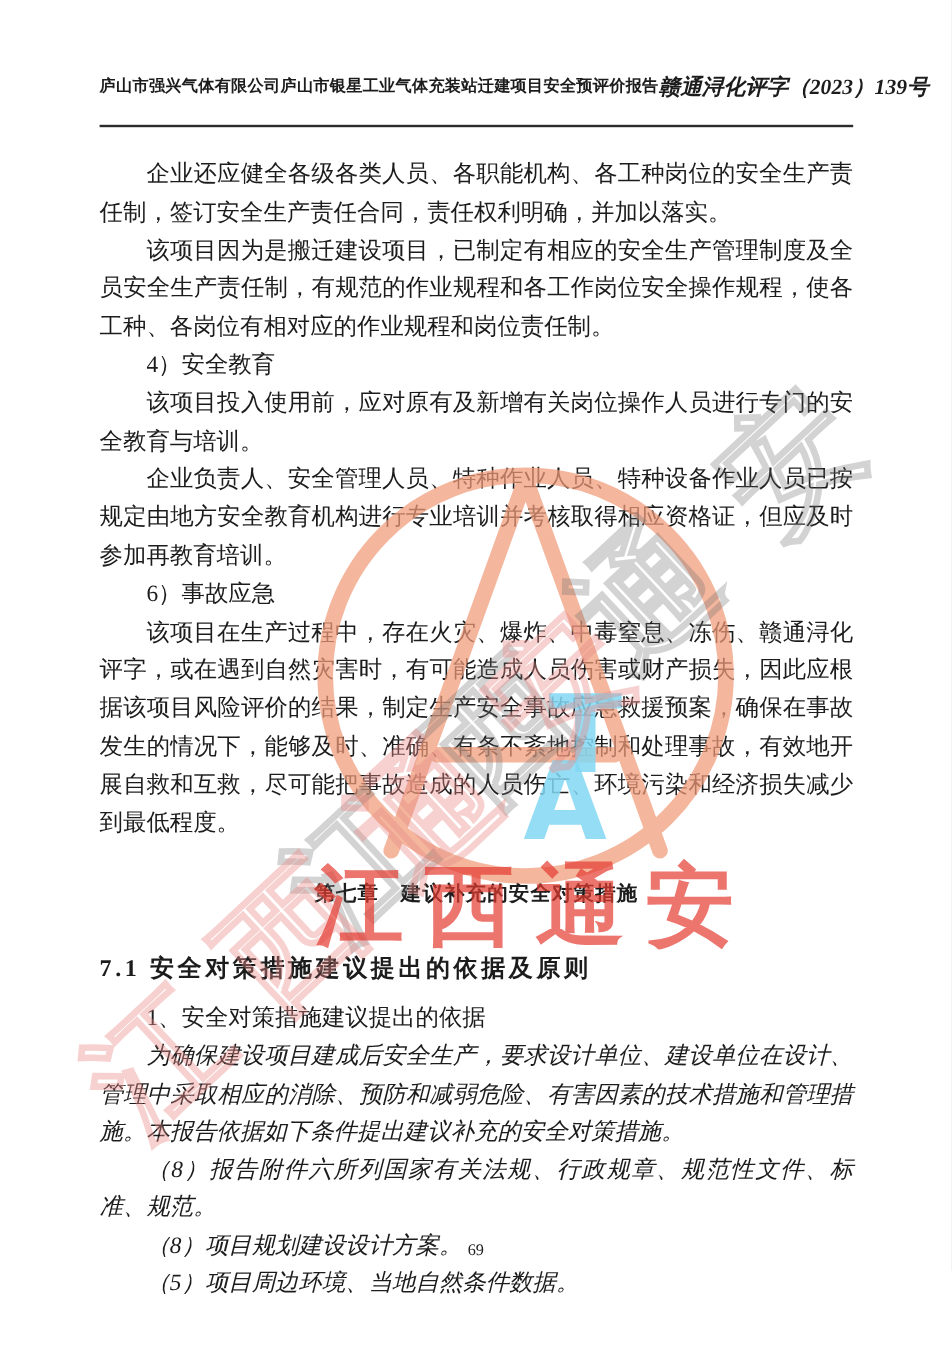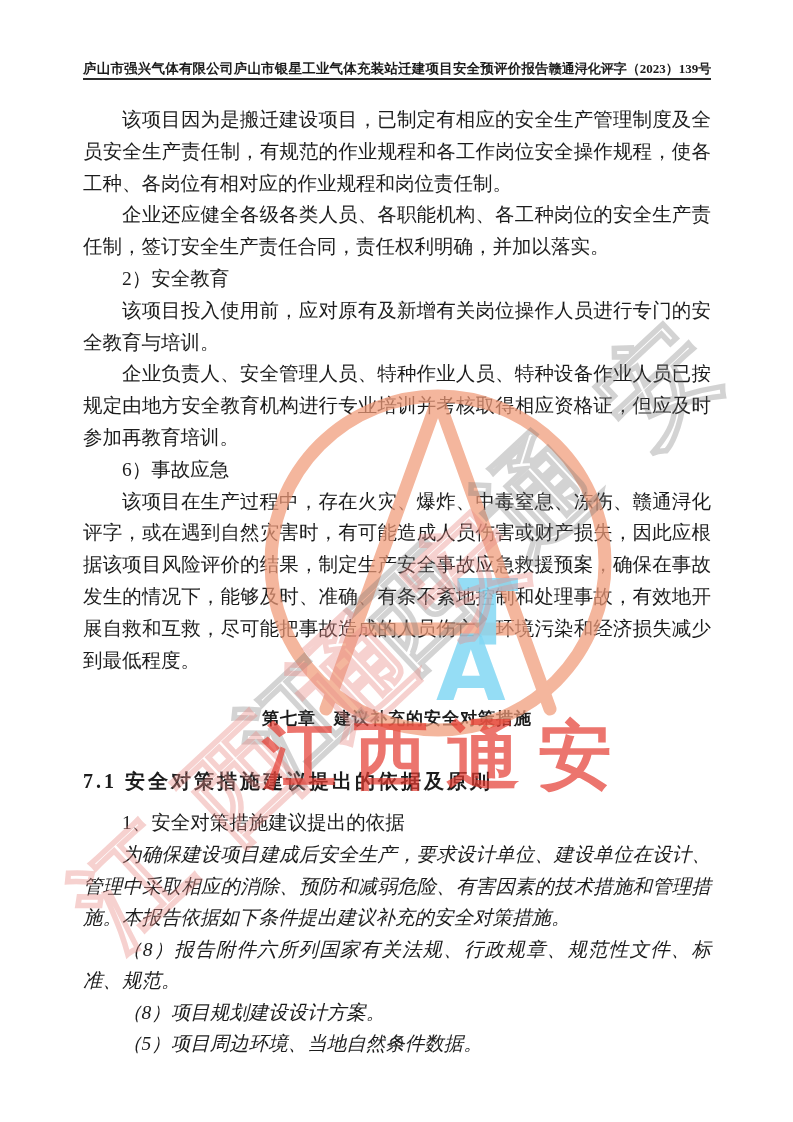--- a/index.html
+++ b/index.html
@@ -16,32 +16,33 @@
     position:absolute;
     left:83px;top:60px;
     width:628px;
     z-index:1;
   }
   .doc-header{
     display:flex;
     justify-content:space-between;
     align-items:center;
     border-bottom:2px solid #2b2b2b;
-    padding-bottom:0;
+    padding-bottom:20px;
   }
   .doc-header .h-left{
     font-size:13.5px;
     font-weight:600;
     letter-spacing:0.2px;
     white-space:nowrap;
   }
   .doc-header .h-right{
-    font-size:13px;
+    font-size:18px;
     font-weight:bold;
     white-space:nowrap;
+    font-style:italic;
   }
   .body-blocks{margin-top:24px;font-size:19.5px;line-height:31.8px;}
   .body-blocks p{margin:0;text-indent:2em;text-align:justify;}
   .chapter-title{
     margin:28px 0 0 0;
     text-align:center;
     font-family:"Liberation Sans","DejaVu Sans",sans-serif;
     font-weight:bold;
     font-size:17px;
     line-height:30px;
@@ -125,23 +126,23 @@
 <div class="page">
 
   <div class="content">
 
     <div class="doc-header">
       <span class="h-left">庐山市强兴气体有限公司庐山市银星工业气体充装站迁建项目安全预评价报告</span>
       <span class="h-right">赣通浔化评字（2023）139号</span>
     </div>
 
     <div class="body-blocks">
+      <p>企业还应健全各级各类人员、各职能机构、各工种岗位的安全生产责任制，签订安全生产责任合同，责任权利明确，并加以落实。</p>
       <p>该项目因为是搬迁建设项目，已制定有相应的安全生产管理制度及全员安全生产责任制，有规范的作业规程和各工作岗位安全操作规程，使各工种、各岗位有相对应的作业规程和岗位责任制。</p>
-      <p>企业还应健全各级各类人员、各职能机构、各工种岗位的安全生产责任制，签订安全生产责任合同，责任权利明确，并加以落实。</p>
-      <p>2）安全教育</p>
+      <p>4）安全教育</p>
       <p>该项目投入使用前，应对原有及新增有关岗位操作人员进行专门的安全教育与培训。</p>
       <p>企业负责人、安全管理人员、特种作业人员、特种设备作业人员已按规定由地方安全教育机构进行专业培训并考核取得相应资格证，但应及时参加再教育培训。</p>
       <p>6）事故应急</p>
       <p>该项目在生产过程中，存在火灾、爆炸、中毒窒息、冻伤、赣通浔化评字，或在遇到自然灾害时，有可能造成人员伤害或财产损失，因此应根据该项目风险评价的结果，制定生产安全事故应急救援预案，确保在事故发生的情况下，能够及时、准确、有条不紊地控制和处理事故，有效地开展自救和互救，尽可能把事故造成的人员伤亡、环境污染和经济损失减少到最低程度。</p>
     </div>
 
     <div class="chapter-title">第七章　建议补充的安全对策措施</div>
 
     <div class="section-title">7.1 安全对策措施建议提出的依据及原则</div>
 

